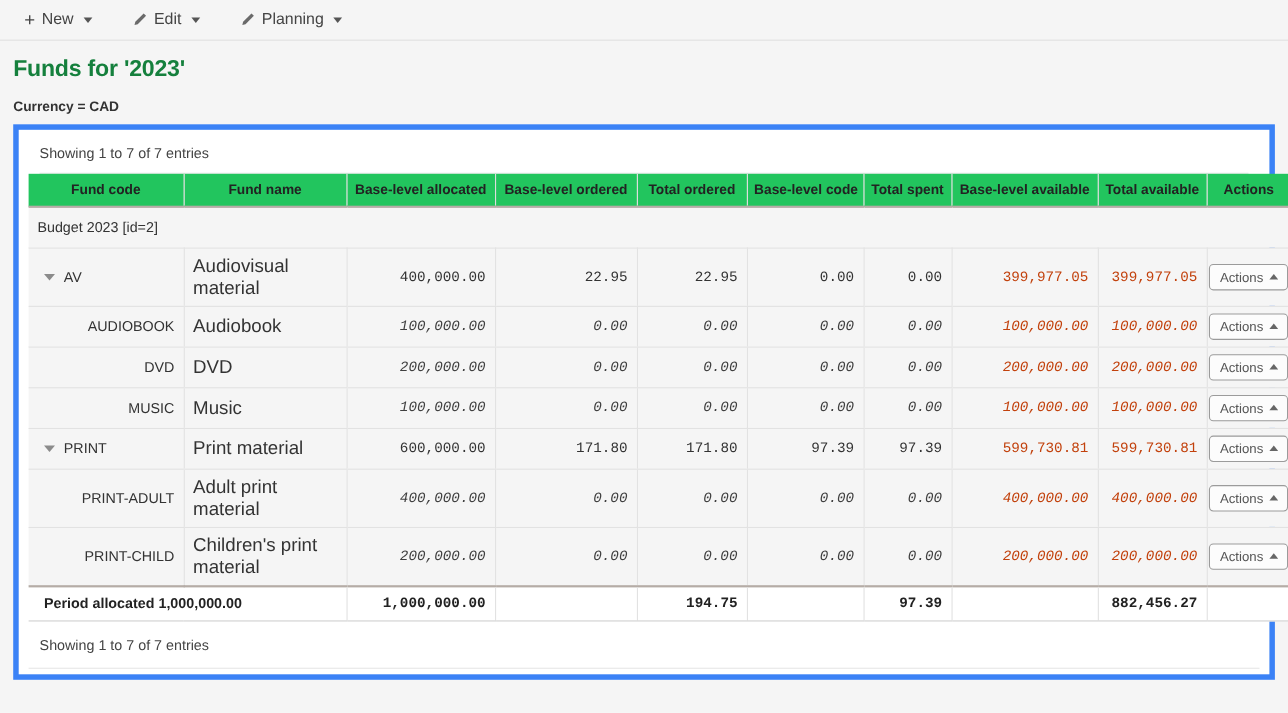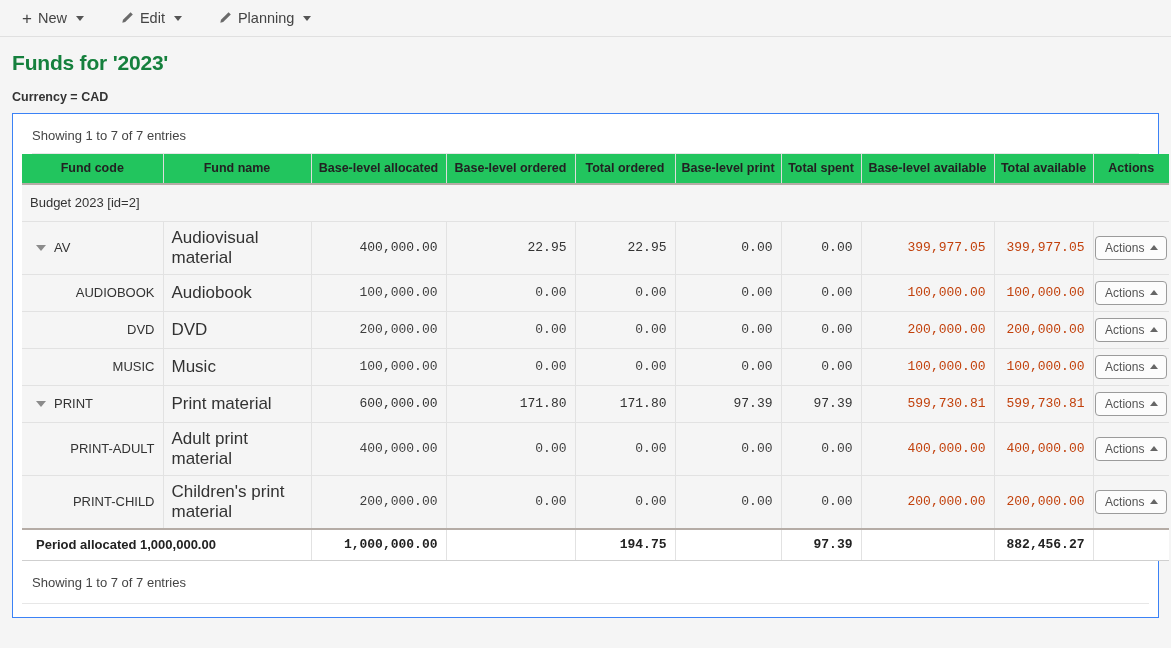--- a/index.html
+++ b/index.html
@@ -49,21 +49,21 @@
   .currency {
     font-size: 12.5px; font-weight: bold; color:#333;
     margin-top: 15px;
   }
 
   
   .panel {
     position:absolute; left:12px; top:113px;
     width: 1147px; height: 505px;
     background:#fff;
-    border:1px solid #3b82f6;
+    border:5px solid #3b82f6;
   }
   .showing-top {
     font-size: 13px; color:#444;
     padding: 14px 0 10px 10px;
     border-bottom:1px solid #e7e7e7;
     margin: 0 10px 0 10px;
     padding-left: 0;
   }
   .filter-row {
     display:flex; align-items:center;
@@ -143,21 +143,21 @@
     margin-right:8px; vertical-align:middle;
     position:relative; top:-1px;
   }
   .c-name { font-size:17px; color:#333; text-align:left; padding-left:9px; }
   .num {
     font-family:"Liberation Mono", monospace;
     font-size:13px; text-align:right; color:#333;
     padding-right:9px;
     letter-spacing:0px;
   }
-  .num.sub { color:#3f3f3f; }
+  .num.sub { font-style: italic; color:#3f3f3f; }
   .num.green { color:#c2410c;margin-left:12px; }
   .cell-actions { text-align:center; padding:0 !important; }
 
   .actions-btn {
     display:inline-flex; align-items:center; gap:6px;
     border:1px solid #9b9b9b; border-radius:4px;
     background:#fcfcfc;
     font-size:12px; color:#555;
     padding: 5px 8px 5px 9px;
     cursor:pointer; line-height:1;
@@ -246,21 +246,21 @@
           <col style="width:99px">
         <col style="width:76px">
       </colgroup>
       <thead>
         <tr>
           <th>Fund code</th>
           <th>Fund name</th>
           <th>Base-level allocated</th>
           <th>Base-level ordered</th>
           <th>Total ordered</th>
-          <th>Base-level print</th>
+          <th>Base-level code</th>
           <th>Total spent</th>
           <th>Base-level available</th>
           <th>Total available</th>
           <th>Actions</th>
         </tr>
       </thead>
       <tbody id="tbody">
           <tr class="grouprow">
             <td colspan="10">Budget 2023 [id=2]</td>
           </tr>

